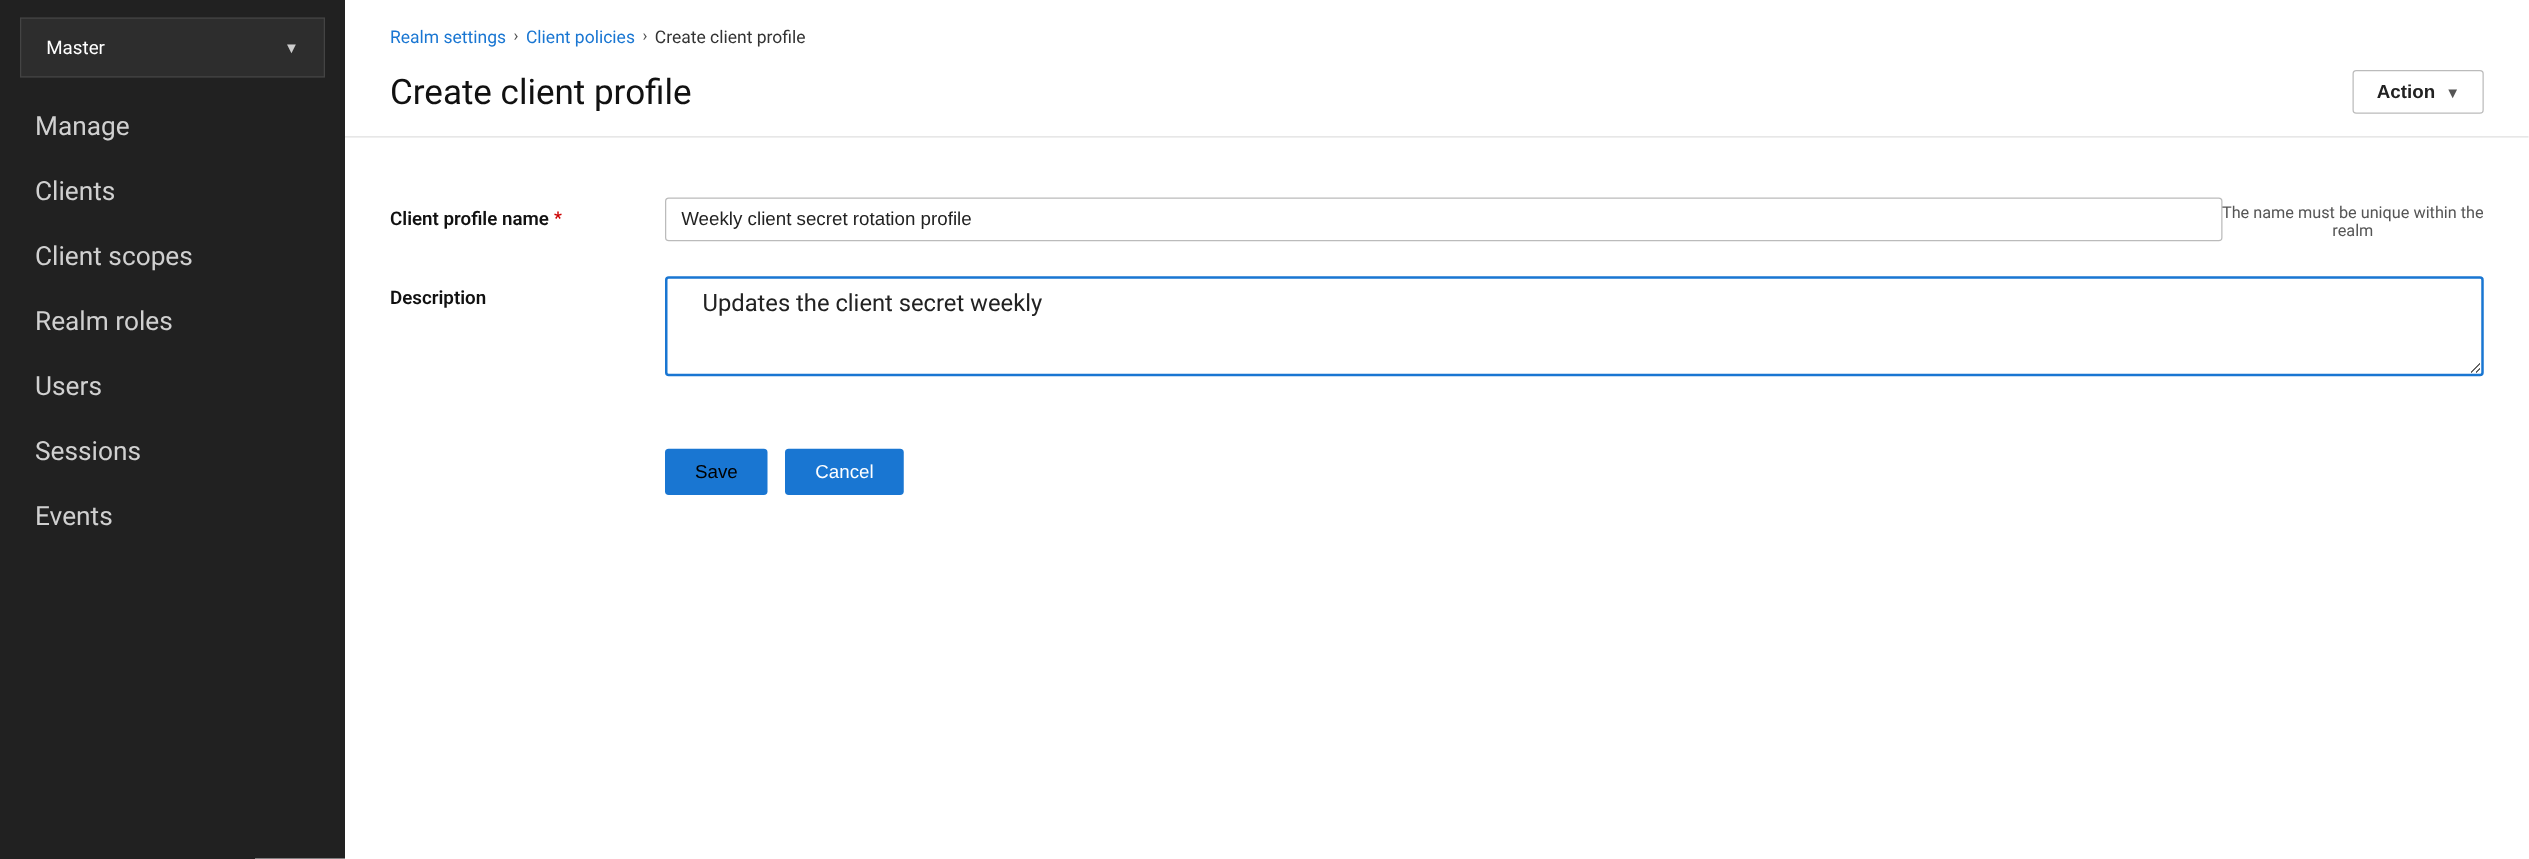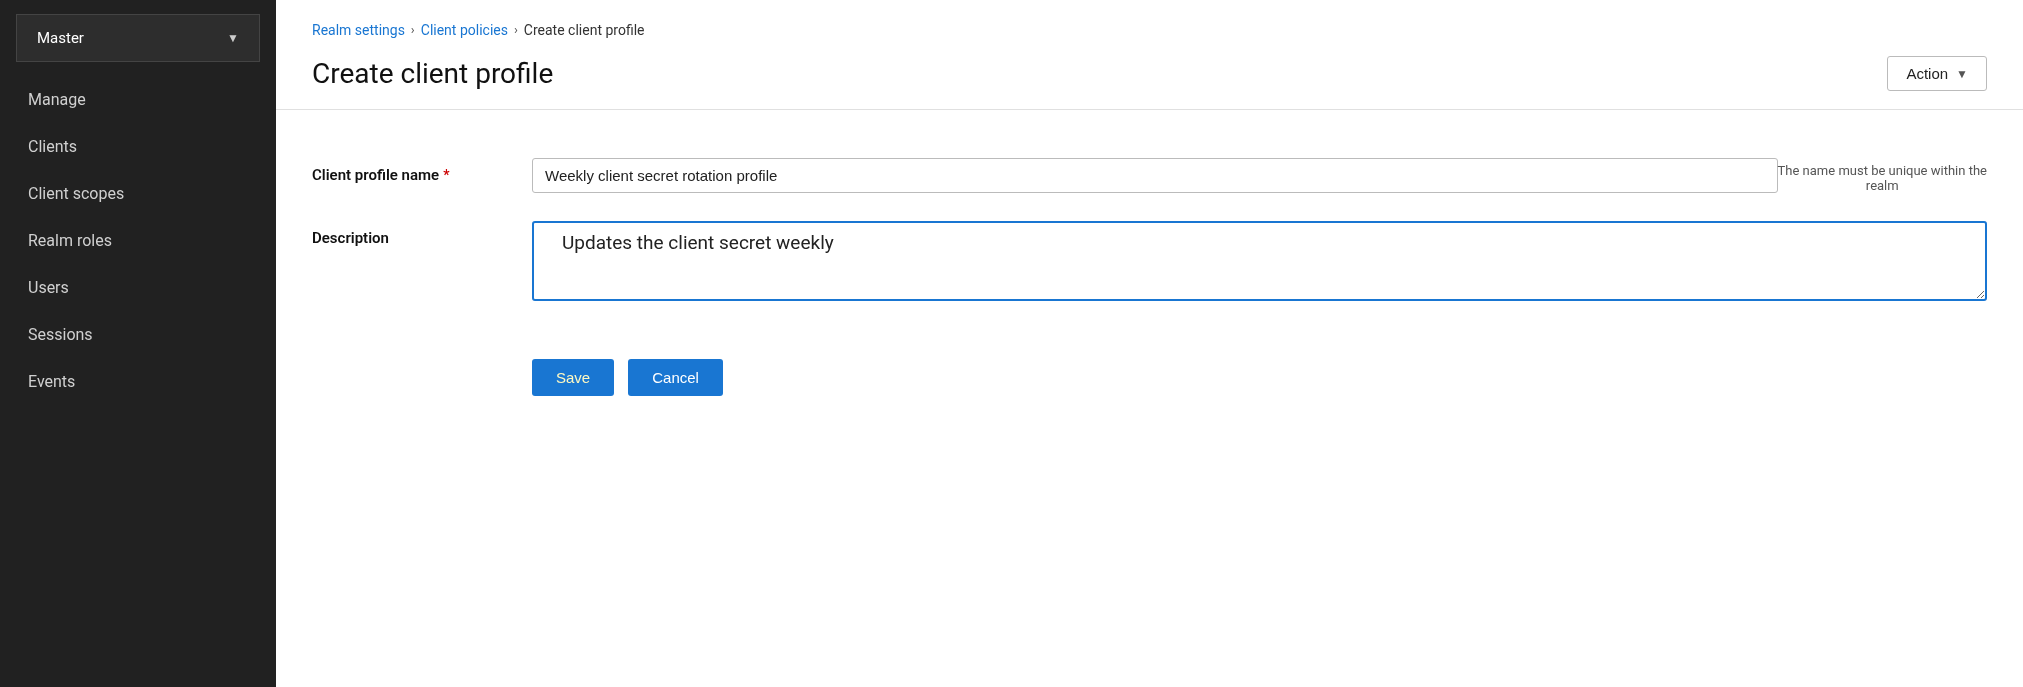--- a/index.html
+++ b/index.html
@@ -41,21 +41,21 @@
       color: #fff;
       font-size: 15px;
     }
     .sidebar-realm-selector .chevron {
       font-size: 12px;
       color: #ccc;
     }
     .sidebar-nav-item {
       padding: 14px 28px;
       color: #d0d0d0;
-      font-size: 16px;
+      font-size: 21px;
       cursor: pointer;
       transition: background 0.15s;
     }
     .main-content {
       flex: 1;
       background: #fff;
       padding: 0;
       display: flex;
       flex-direction: column;
     }
@@ -92,20 +92,21 @@
       display: flex;
       align-items: center;
       gap: 8px;
       border: 1px solid #bbb;
       background: #fff;
       padding: 8px 18px;
       font-size: 15px;
       cursor: pointer;
       color: #222;
       border-radius: 3px;
+      font-weight: bold;
     }
     .action-button .chevron {
       font-size: 12px;
       color: #555;
     }
     .divider {
       border: none;
       border-top: 1px solid #e0e0e0;
       margin: 0 0 28px 0;
     }
@@ -167,21 +168,21 @@
       font-family: inherit;
     }
     .button-row {
       display: flex;
       align-items: center;
       gap: 14px;
       padding: 10px 36px 10px 256px;
     }
     .btn-save {
       background: #1976d2;
-      color: #fef9c3;
+      color: #000000;
       border: none;
       padding: 10px 24px;
       font-size: 15px;
       border-radius: 3px;
       cursor: pointer;
     }
     .btn-cancel {
       background: #1976d2;
       color: #fff;
       border: none;

